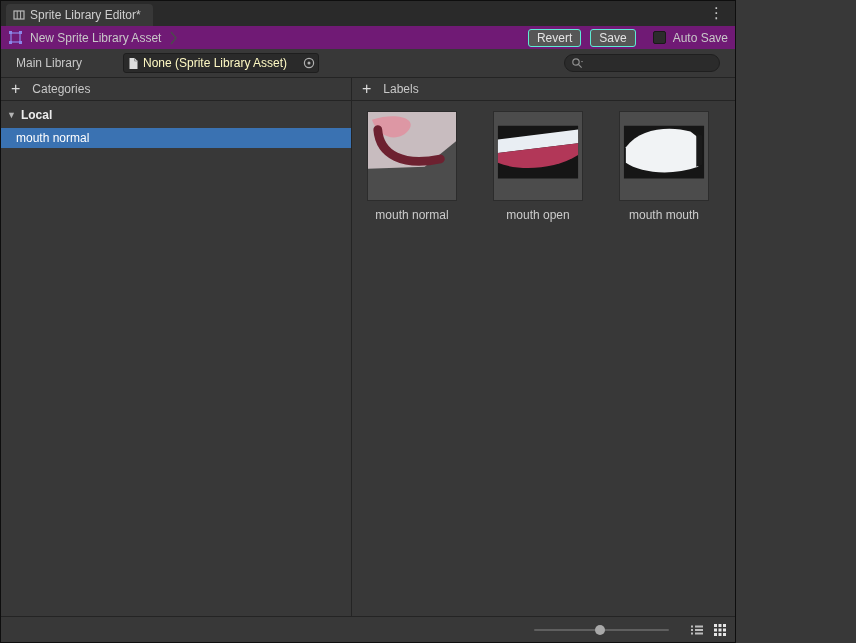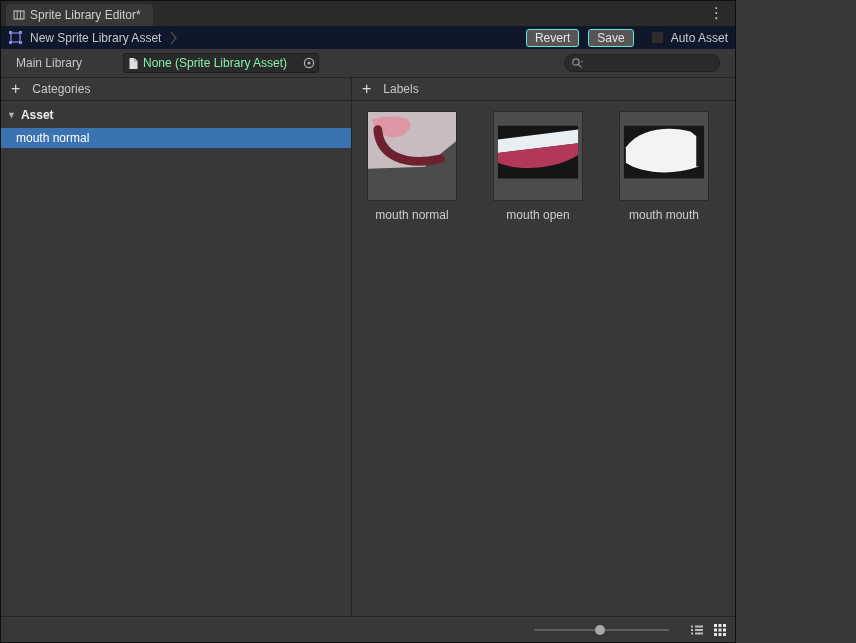--- a/index.html
+++ b/index.html
@@ -6,33 +6,33 @@
   html,body{width:856px;height:643px;overflow:hidden}
   body{font-family:"Liberation Sans","DejaVu Sans",sans-serif;font-size:12px;color:#c8c8c8;background:#383838}
   .window{width:736px;height:643px;border:1px solid #0e0e0e;background:#383838;display:flex;flex-direction:column}
 
   
   .tabbar{height:25px;background:#2a2a2a;flex:0 0 auto;display:flex;align-items:flex-end;position:relative}
   .tab{height:22px;margin-left:5px;background:#383838;border-radius:4px 4px 0 0;display:flex;align-items:center;gap:5px;padding:0 12px 0 7px;color:#cfcfcf;cursor:default}
   .kebab{position:absolute;right:7px;top:3px;font-size:15px;line-height:1;color:#c4c4c4;cursor:pointer;padding:1px 4px}
 
   
-  .toolbar{height:23px;flex:0 0 auto;display:flex;align-items:center;background:#0f172a;padding:0 7px;gap:7px}
+  .toolbar{height:23px;flex:0 0 auto;display:flex;align-items:center;background:#701a75;padding:0 7px;gap:7px}
   .crumb{color:#c8c8c8;cursor:pointer}
   .crumb-sep{margin-left:2px;display:flex;align-items:center}
   .btn{height:18px;padding:0 8px;background:#565656;border:1px solid #5eead4;border-radius:3px;color:#e4e4e4;font-size:12px;display:flex;align-items:center;cursor:pointer}
   .btn.save{margin-left:2px}
   .checkbox{width:13px;height:13px;background:#2c2c2c;border:1px solid #191919;border-radius:2px;margin-left:10px;cursor:pointer}
   .autosave-label{color:#c8c8c8}
 
   
   .libraryrow{height:28px;flex:0 0 auto;display:flex;align-items:center;padding:0 15px;background:#383838}
   .lib-label{width:107px;color:#c8c8c8}
   .objectfield{width:196px;height:20px;background:#2a2a2a;border:1px solid #1e1e1e;border-radius:3px;display:flex;align-items:center;gap:4px;padding:0 2px 0 4px;cursor:pointer}
-  .objectfield .val{flex:1;color:#86efac;white-space:nowrap;overflow:hidden}
+  .objectfield .val{flex:1;color:#fef9c3;white-space:nowrap;overflow:hidden}
   .searchfield{margin-left:auto;width:156px;height:18px;background:#2b2b2b;border:1px solid #1f1f1f;border-radius:9px;display:flex;align-items:center;gap:4px;padding:0 8px 0 6px}
   .searchfield input{flex:1;background:transparent;border:none;outline:none;color:#ddd;font:inherit;min-width:0}
 
   
   .content{flex:1;display:flex;border-top:1px solid #242424;min-height:0}
   .panel-left{width:351px;flex:0 0 auto;border-right:1px solid #242424;display:flex;flex-direction:column}
   .panel-right{flex:1;display:flex;flex-direction:column;min-width:0}
   .panel-header{height:23px;flex:0 0 auto;border-bottom:1px solid #242424;display:flex;align-items:center;gap:10px;padding:0 8px;background:#383838}
   .plus{font-size:16px;line-height:1;color:#dcdcdc;cursor:pointer;padding:0 2px;font-weight:400}
   .panel-title{color:#c8c8c8}
@@ -90,21 +90,21 @@
     <span class="crumb">New Sprite Library Asset</span>
     <span class="crumb-sep icon">
       <svg width="7" height="16" viewBox="0 0 7 16">
           <polyline points="1,2 6,8 1,14" fill="none" stroke="#4c4c4c" stroke-width="1.3"></polyline>
         </svg>
     </span>
     <div style="margin-left:auto"></div>
     <div class="btn">Revert</div>
     <div class="btn save">Save</div>
     <span class="checkbox"></span>
-    <span class="autosave-label">Auto Asset</span>
+    <span class="autosave-label">Auto Save</span>
   </div>
 
   <div class="libraryrow">
     <span class="lib-label">Main Library</span>
     <div class="objectfield">
       <span class="icon">
         <svg width="11" height="13" viewBox="0 0 11 13">
             <path d="M1.5 1 H6.5 L9.5 4 V12 H1.5 Z" fill="#dedede"></path>
             <path d="M6.5 1 L6.5 4 L9.5 4" fill="none" stroke="#9a9a9a" stroke-width="1"></path>
           </svg>
@@ -131,21 +131,21 @@
 
   <div class="content">
 
     <div class="panel-left">
       <div class="panel-header">
         <span class="plus">+</span>
         <span class="panel-title">Categories</span>
       </div>
       <div class="group-row">
         <span class="foldout">▼</span>
-        <span class="group-label">Asset</span>
+        <span class="group-label">Local</span>
       </div>
       <div class="item-row selected">
         <span>mouth normal</span>
       </div>
     </div>
 
     <div class="panel-right">
       <div class="panel-header">
         <span class="plus">+</span>
         <span class="panel-title">Labels</span>

